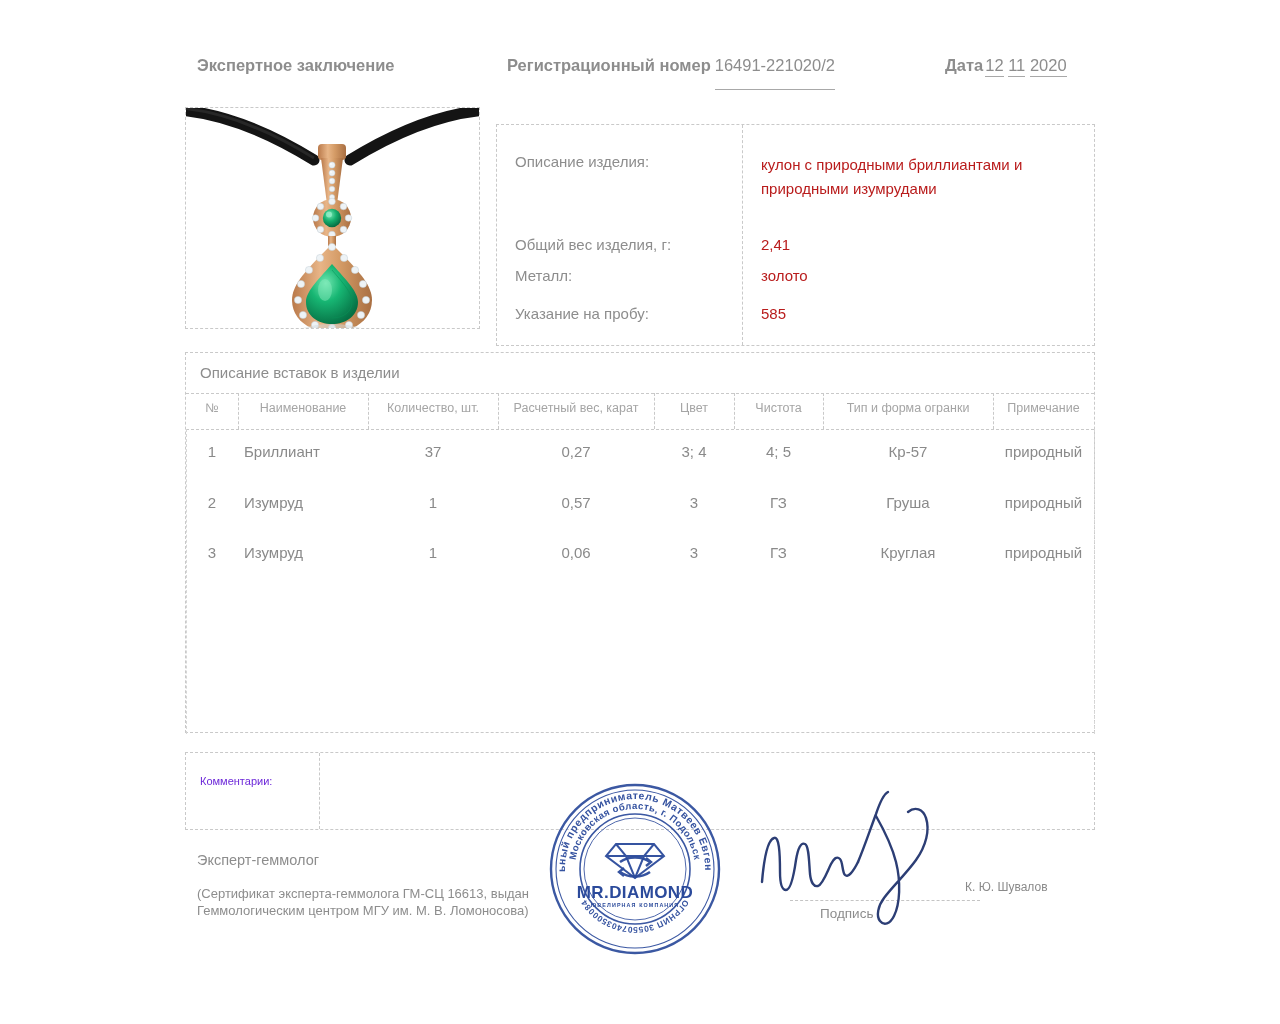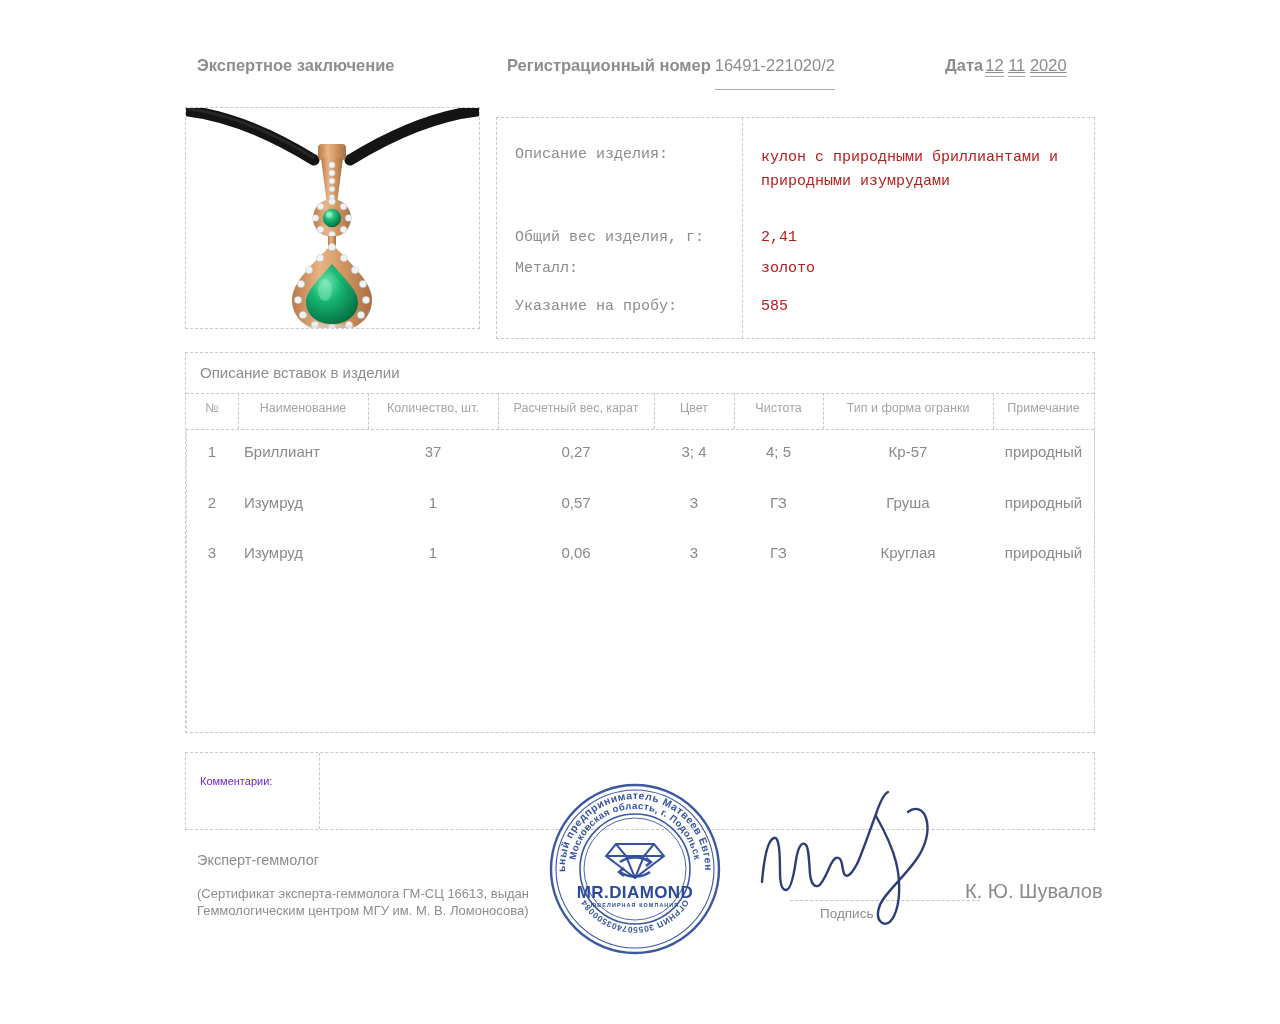--- a/index.html
+++ b/index.html
@@ -65,21 +65,20 @@
     white-space: nowrap;
   }
   .hdr-date-val {
     font-weight: normal;
     margin-left: 2px;
   }
   .hdr-date-val span {
     border-bottom: 1px solid #a8a8a8;
     padding-bottom: 1px;
     display: inline-block;
-    text-decoration: underline;
   }
 
   
   .panel {
     position: absolute;
     border: 1px dashed #c9c9c9;
     box-sizing: border-box;
     background: #fff;
   }
 
@@ -94,24 +93,23 @@
   .photo-stage {
     position: absolute;
     left: 0; top: 0;
     width: 293px;
     height: 220px;
   }
 
   
   .desc-panel {
     left: 496px;
-    top: 117px;
+    top: 124px;
     width: 599px;
     height: 222px;
-    font-family: Liberation Mono, monospace;
   }
   .desc-split {
     position: absolute;
     left: 245px;
     top: 0;
     width: 0;
     height: 100%;
     border-left: 1px dashed #c9c9c9;
   }
   .desc-label {
@@ -255,21 +253,21 @@
     left: 635px;
     top: 58px;
     font-size: 13.5px;
     color: #8d8d8d;
     white-space: nowrap;
   }
   .expert-name {
     position: absolute;
     left: 780px;
     top: 32px;
-    font-size: 20px;
+    font-size: 12px;
     color: #8a8a8a;
     white-space: nowrap;
   }
 
   
   .stamp {
     position: absolute;
     left: 548px;
     top: 782px;
     width: 174px;

